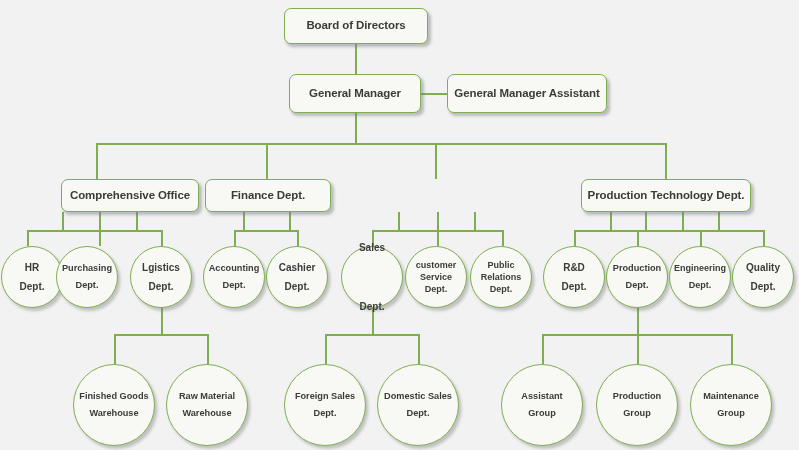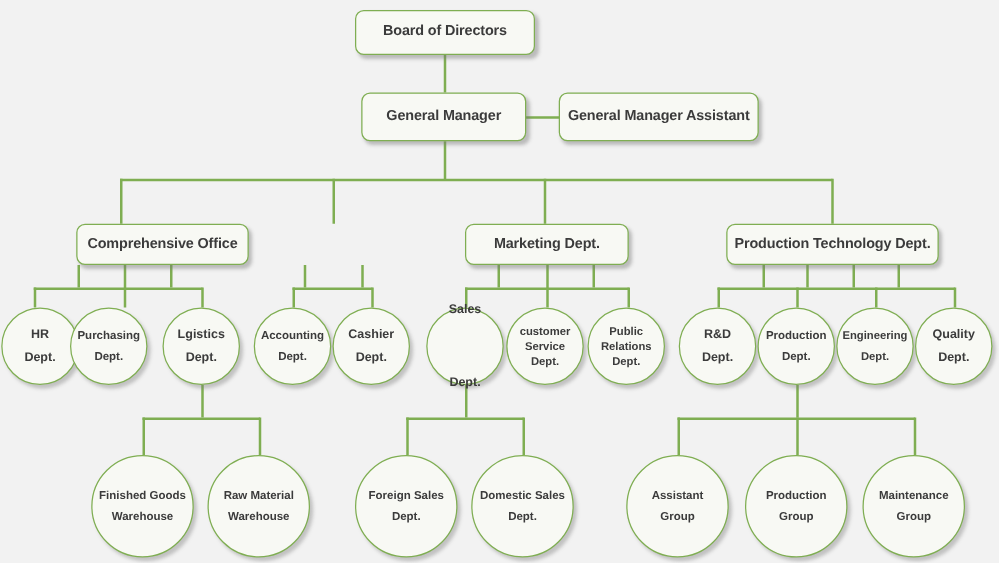--- a/index.html
+++ b/index.html
@@ -127,22 +127,22 @@
   <div class="box" style="left:447px;top:74px;width:160px;height:39px;">
     <span>General Manager Assistant</span>
   </div>
   <div class="box" style="left:289px;top:74px;width:132px;height:39px;">
     <span>General Manager</span>
   </div>
 
   <div class="box" style="left:31px;top:179px;width:138px;height:33px;margin-left:30px;">
     <span>Comprehensive Office</span>
   </div>
-  <div class="box" style="left:372px;top:179px;width:131px;height:33px;">
-    <span>Marketing Dept.</span>
+  <div class="box" style="left:205px;top:179px;width:126px;height:33px;">
+    <span>Finance Dept.</span>
   </div>
   <div class="box" style="left:581px;top:179px;width:170px;height:33px;">
     <span>Production Technology Dept.</span>
   </div>
 
   <div class="circ" style="left:1px;top:246px;width:62px;height:62px;">
     <span>HR</span>
     <span>Dept.</span>
   </div>
   <div class="circ tight" style="left:56px;top:246px;width:62px;height:62px;text-align:center;">

